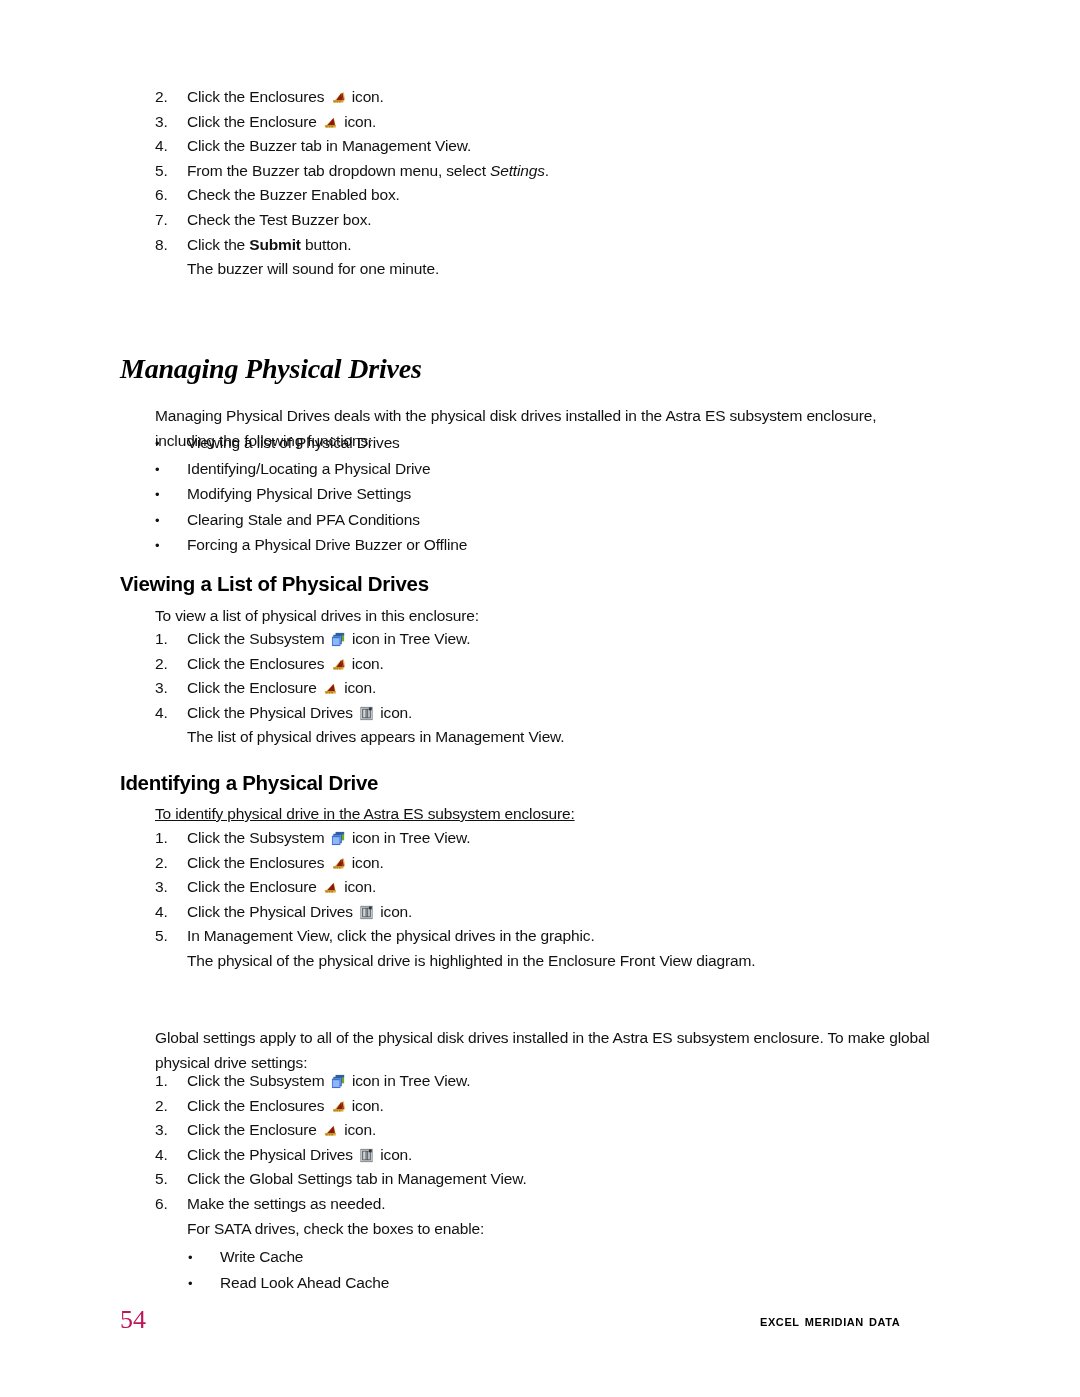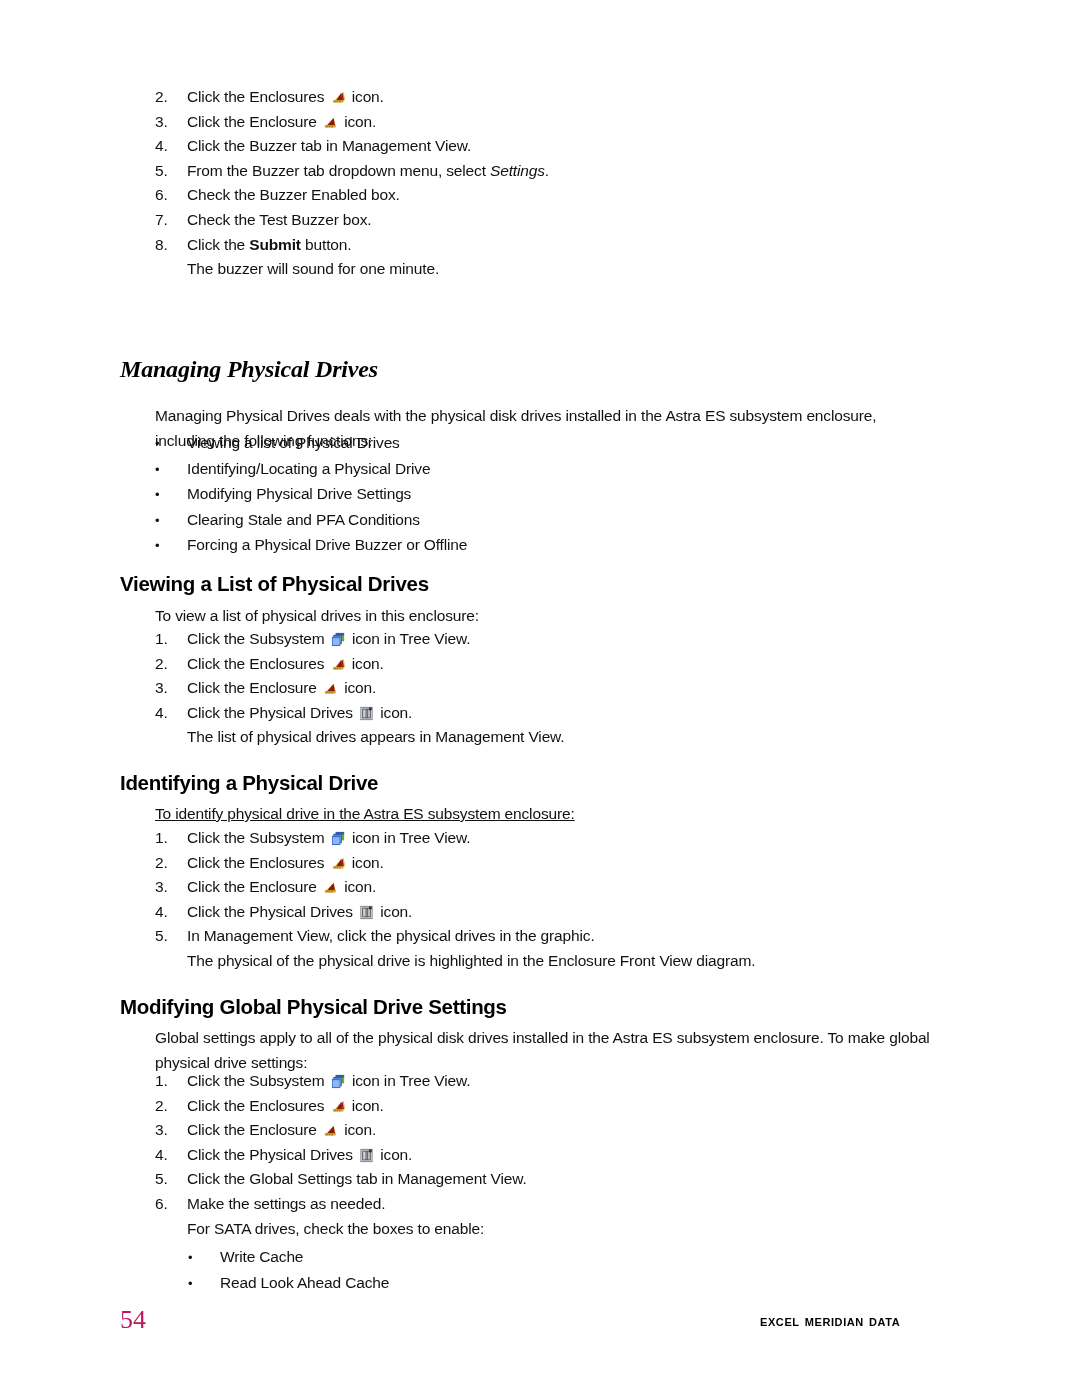--- a/index.html
+++ b/index.html
@@ -54,21 +54,21 @@
 
   
   .block { position: absolute; }
 
   
   h1.doc-h1 {
     margin: 0;
     font-family: "Liberation Serif", serif;
     font-weight: bold;
     font-style: italic;
-    font-size: 24px;
+    font-size: 28px;
     line-height: 34px;
     letter-spacing: -0.2px;
     color: #000;
   }
   h2.doc-h2 {
     margin: 0;
     font-family: "Liberation Sans", sans-serif;
     font-weight: bold;
     font-size: 20.5px;
     line-height: 24px;
@@ -315,21 +315,20 @@
       <div class="step">
         <span class="marker">5.</span>
         <span class="step-text">In Management View, click the physical drives in the graphic.</span>
       </div>
       <div class="step">
         <span class="marker"></span>
         <span class="step-text">The physical of the physical drive is highlighted in the Enclosure Front View diagram.</span>
       </div>
     </div>
 
-  <h2 class="doc-h2" style="position:absolute; left:120px; top:995px;">Modifying Global Physical Drive Settings</h2>
 
   <div class="block body-text" style="left:155px; top:1026px; width:775px;">Global settings apply to all of the physical disk drives installed in the Astra ES subsystem enclosure. To make global physical drive settings:</div>
 
   <div class="block steps-num" id="modifying-steps" style="left:155px; top:1069px; width:760px;">
       <div class="step">
         <span class="marker">1.</span>
         <span class="step-text">Click the Subsystem <span class="inline-icon"><svg viewBox="0 0 16 16">
               <rect x="5" y="1" width="9" height="9" fill="#6FA82B"></rect>
               <rect x="5" y="1" width="9" height="2.6" fill="#2f5ea8"></rect>
               <rect x="2.5" y="3" width="9" height="10" fill="#2f5ea8"></rect>

